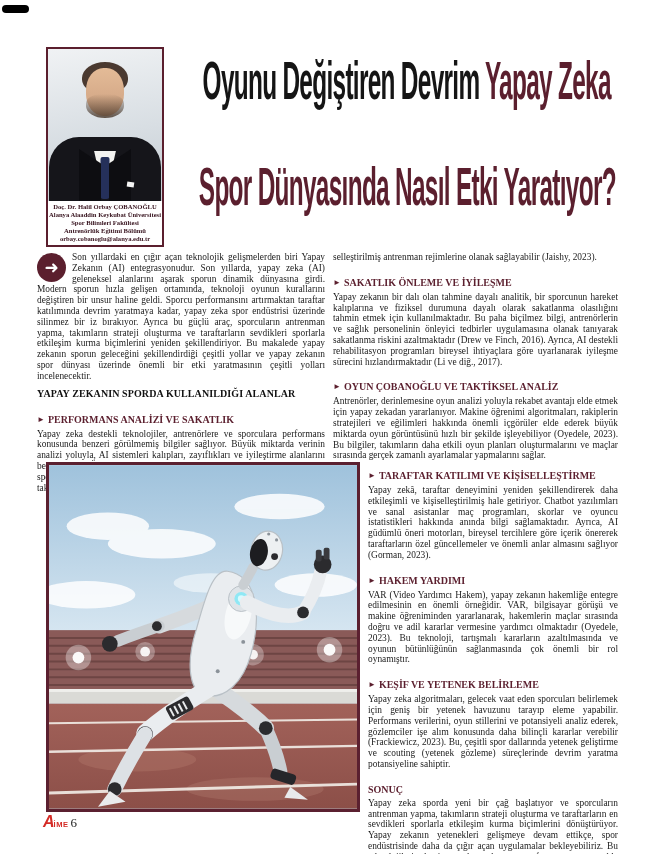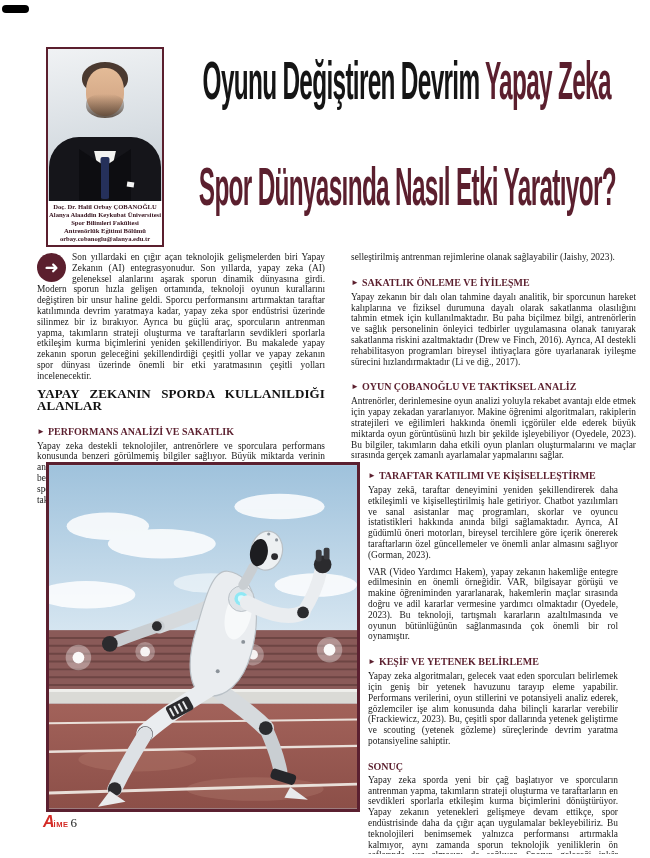--- a/index.html
+++ b/index.html
@@ -47,24 +47,24 @@
     font-size:53px; letter-spacing:-1.5px; }
   .t1 { top:48px; height:64px; }
   .t2 { top:154px; height:64px; color:#5b1f2e; }
   .t1 .squeeze, .t2 .squeeze { transform:scaleX(.46); transform-origin:center; }
   .t-black { color:#151515; }
   .t-accent { color:#5b1f2e; margin-left:12px; }
 
   
   .col { position:absolute; text-align:justify; font-size:9.4px; line-height:10.8px; }
   .col-left  { left:37px;  top:252px; width:288px; }
-  .col-right { left:351px; top:252px; width:285px; }
+  .col-right { left:333px; top:252px; width:285px; }
   .col-right-lower { left:368px; top:458px; width:250px; }
   .para { margin:0 0 6px 0; }
-  .h-main { font-weight:bold; font-size:13px; letter-spacing:.1px; color:#111;
+  .h-main { font-weight:bold; font-size:10px; letter-spacing:.1px; color:#111;
     margin-top:4px; line-height:12px; }
   .h-sub { font-weight:bold; font-size:10px; color:#5b1f2e; line-height:12px;
     margin-top:14px; margin-bottom:2px; }
   .h-sub .bullet { font-size:8px; margin-right:3px; position:relative; top:-1px; }
   .dropcap-arrow { float:left; width:29px; height:29px; margin:1px 6px 2px 0;
     background:#5b1f2e; border-radius:50%; color:#fff; text-align:center;
     line-height:29px; font-size:17px; font-family:"DejaVu Sans", sans-serif; }
 
   
   .robot-figure { position:absolute; left:46px; top:462px; width:314px; height:350px;
@@ -246,20 +246,23 @@
       <span class="bullet">►</span><span>OYUN ÇOBANOĞLU VE TAKTİKSEL ANALİZ</span>
     </div>
     <div class="para">Antrenörler, derinlemesine oyun analizi yoluyla rekabet avantajı elde etmek için yapay zekadan yararlanıyor. Makine öğrenimi algoritmaları, rakiplerin stratejileri ve eğilimleri hakkında önemli içgörüler elde ederek büyük miktarda oyun görüntüsünü hızlı bir şekilde işleyebiliyor (Oyedele, 2023). Bu bilgiler, takımların daha etkili oyun planları oluşturmalarını ve maçlar sırasında gerçek zamanlı ayarlamalar yapmalarını sağlar.</div>
   </div>
 
   <div class="col col-right-lower">
     <div class="h-sub" style="margin-top:12px">
       <span class="bullet">►</span><span>TARAFTAR KATILIMI VE KİŞİSELLEŞTİRME</span>
     </div>
     <div class="para">Yapay zekâ, taraftar deneyimini yeniden şekillendirerek daha etkileşimli ve kişiselleştirilmiş hale getiriyor. Chatbot yazılımları ve sanal asistanlar maç programları, skorlar ve oyuncu istatistikleri hakkında anında bilgi sağlamaktadır. Ayrıca, AI güdümlü öneri motorları, bireysel tercihlere göre içerik önererek taraftarların özel güncellemeler ve önemli anlar almasını sağlıyor (Gorman, 2023).</div>
+    <div class="h-sub">
+      <span class="bullet">►</span><span>HAKEM YARDIMI</span>
+    </div>
     <div class="para">VAR (Video Yardımcı Hakem), yapay zekanın hakemliğe entegre edilmesinin en önemli örneğidir. VAR, bilgisayar görüşü ve makine öğreniminden yararlanarak, hakemlerin maçlar sırasında doğru ve adil kararlar vermesine yardımcı olmaktadır (Oyedele, 2023). Bu teknoloji, tartışmalı kararların azaltılmasında ve oyunun bütünlüğünün sağlanmasında çok önemli bir rol oynamıştır.</div>
     <div class="h-sub">
       <span class="bullet">►</span><span>KEŞİF VE YETENEK BELİRLEME</span>
     </div>
     <div class="para">Yapay zeka algoritmaları, gelecek vaat eden sporcuları belirlemek için geniş bir yetenek havuzunu tarayıp eleme yapabilir. Performans verilerini, oyun stillerini ve potansiyeli analiz ederek, gözlemciler işe alım konusunda daha bilinçli kararlar verebilir (Frackiewicz, 2023). Bu, çeşitli spor dallarında yetenek geliştirme ve scouting (yetenek gözleme) süreçlerinde devrim yaratma potansiyeline sahiptir.</div>
     <div class="h-sub">SONUÇ</div>
     <div class="para">Yapay zeka sporda yeni bir çağ başlatıyor ve sporcuların antrenman yapma, takımların strateji oluşturma ve taraftarların en sevdikleri sporlarla etkileşim kurma biçimlerini dönüştürüyor. Yapay zekanın yetenekleri gelişmeye devam ettikçe, spor endüstrisinde daha da çığır açan uygulamalar bekleyebiliriz. Bu teknolojileri benimsemek yalnızca performansı artırmakla kalmıyor, aynı zamanda sporun teknolojik yeniliklerin ön saflarında yer almasını da sağlıyor. Sporun geleceği inkâr edilemez bir şekilde yapay zekanın sınırsız potansiyeli ile iç içe geçmiştir.</div>
   </div>
 
   <div class="footer">

